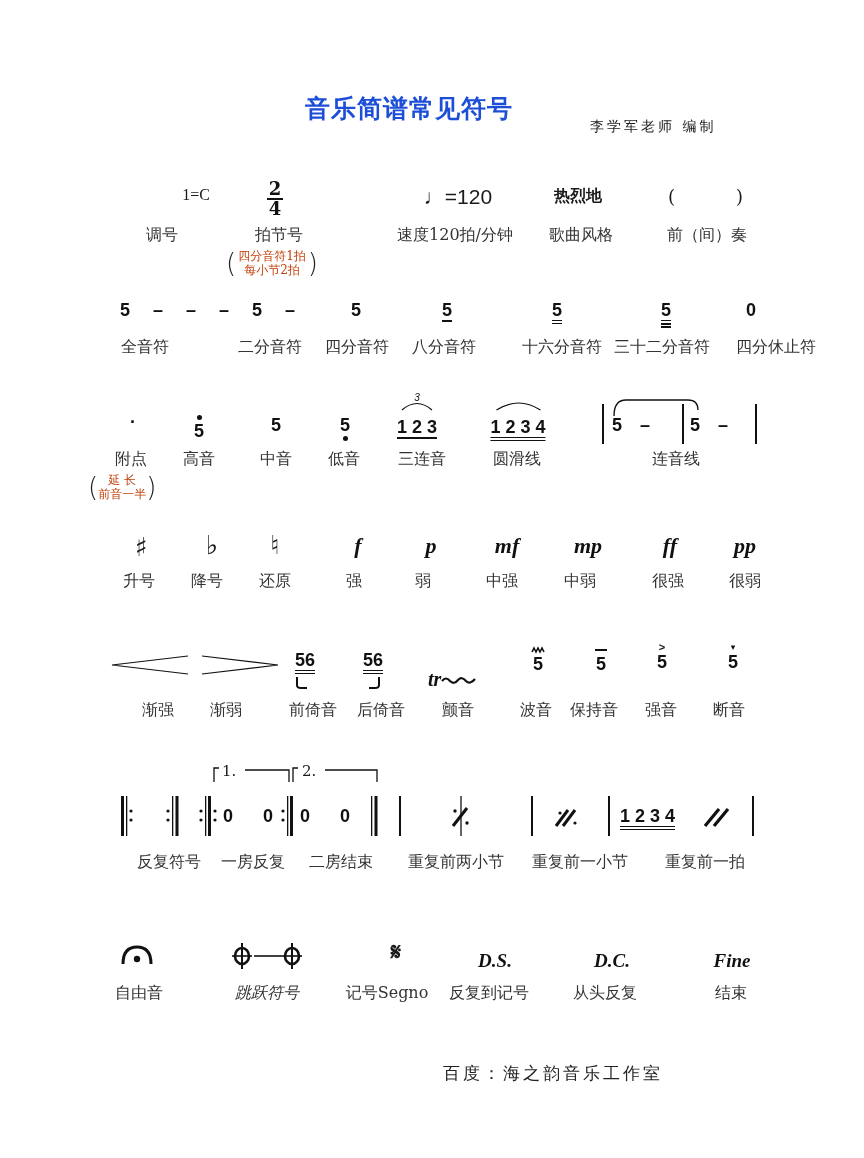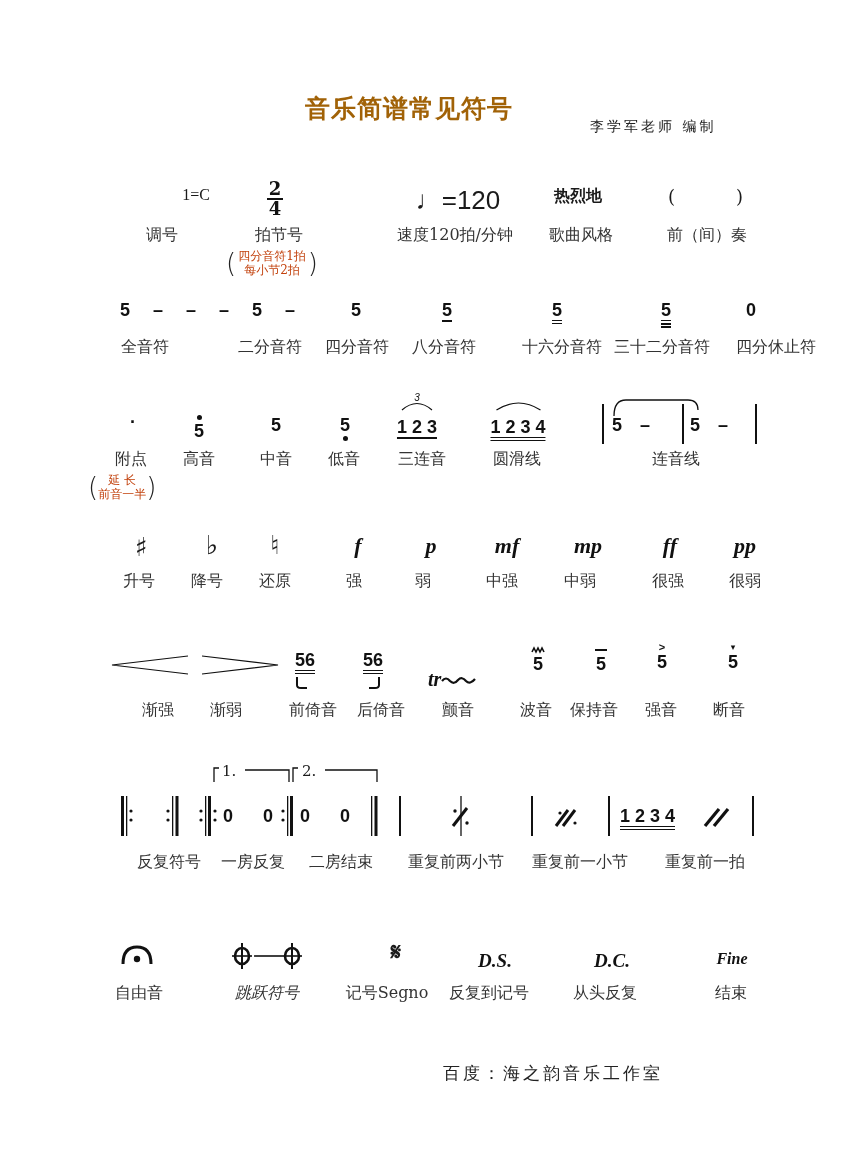--- a/index.html
+++ b/index.html
@@ -1,19 +1,19 @@
 <!DOCTYPE html>
 <html><head>
 <meta charset="utf-8">
 <style>
   html, body { margin:0; padding:0; background:#ffffff; }
   body { width:864px; height:1158px; position:relative; overflow:hidden;
          font-family:"DejaVu Serif","Liberation Serif",serif; color:#1a1a1a; }
   .abs { position:absolute; }
-  .title { left:305px; top:92px; font-family:"DejaVu Sans","Liberation Sans",sans-serif; font-size:25px; font-weight:bold; letter-spacing:1px; color:#a16207; }
+  .title { left:305px; top:92px; font-family:"DejaVu Sans","Liberation Sans",sans-serif; font-size:25px; font-weight:bold; letter-spacing:1px; color:#1d4ed8; }
   .author { left:590px; top:118px; font-size:14px; letter-spacing:3px; color:#222; }
   .lbl { font-size:16px; color:#333; white-space:nowrap; transform:translateX(-50%); }
   .sym { transform:translateX(-50%); white-space:nowrap; }
   .num { font-family:"Liberation Sans","DejaVu Sans",sans-serif; font-weight:bold; font-size:18px; color:#111; }
   .dyn { font-family:"Liberation Serif","DejaVu Serif",serif; font-style:italic; font-weight:bold; font-size:22px; color:#111; }
   .ul1 { border-bottom:2px solid #111; padding-bottom:1px; display:inline-block; line-height:18px; }
   .ul2 { border-bottom:4px double #111; padding-bottom:1px; display:inline-block; line-height:18px; }
   .ul3 { display:inline-block; line-height:18px; position:relative; }
   .ul3::after { content:""; position:absolute; left:0; right:0; bottom:-9px; height:8px;
     background:linear-gradient(#111 0 1.5px, transparent 1.5px 3.2px, #111 3.2px 4.7px, transparent 4.7px 6.4px, #111 6.4px 7.9px, transparent 7.9px); }
@@ -39,21 +39,21 @@
 <div class="abs lbl" style="left:279px; top:225px;">拍节号</div>
 <div class="abs" style="left:226px; top:248px; display:flex; align-items:center;">
   <span class="paren">(</span>
   <div class="small" style="margin:0 2px;">
     <div>四分音符1拍</div>
     <div>每小节2拍</div>
   </div>
   <span class="paren">)</span>
 </div>
 
-<div class="abs sym" style="left:458px; top:185px; font-size:26px; font-family:'Liberation Sans',sans-serif;">♩=120</div>
+<div class="abs sym" style="left:458px; top:185px; font-size:21px; font-family:'Liberation Sans',sans-serif;">♩=120</div>
 <div class="abs lbl" style="left:455px; top:225px;">速度120拍/分钟</div>
 
 <div class="abs sym" style="left:578px; top:186px; font-size:16px; font-family:'DejaVu Sans',sans-serif; font-weight:bold;">热烈地</div>
 <div class="abs lbl" style="left:581px; top:225px;">歌曲风格</div>
 
 <div class="abs" style="left:668px; top:186px; font-size:18px;">(</div>
 <div class="abs" style="left:736px; top:186px; font-size:18px;">)</div>
 <div class="abs lbl" style="left:707px; top:225px;">前（间）奏</div>
 
 <div class="abs num" style="left:120px; top:300px; word-spacing:18px;">5 – – –</div>
@@ -282,16 +282,16 @@
 </svg>
 <div class="abs lbl" style="left:267px; top:983px;font-style:italic;">跳跃符号</div>
 
 <div class="abs sym" style="left:396px; top:938px; font-size:24px; font-weight:bold; font-family:'DejaVu Sans',sans-serif;">𝄋</div>
 <div class="abs lbl" style="left:387px; top:983px;">记号Segno</div>
 
 <div class="abs sym dyn" style="left:495px; top:950px; font-size:19px;">D.S.</div>
 <div class="abs lbl" style="left:489px; top:983px;">反复到记号</div>
 <div class="abs sym dyn" style="left:612px; top:950px; font-size:19px;">D.C.</div>
 <div class="abs lbl" style="left:605px; top:983px;">从头反复</div>
-<div class="abs sym dyn" style="left:732px; top:950px; font-size:16px;font-style:italic;">Fine</div>
+<div class="abs sym dyn" style="left:732px; top:950px; font-size:19px;font-style:italic;">Fine</div>
 <div class="abs lbl" style="left:731px; top:983px;">结束</div>
 
 <div class="abs footer">百度：海之韵音乐工作室</div>
 
 </body></html>

